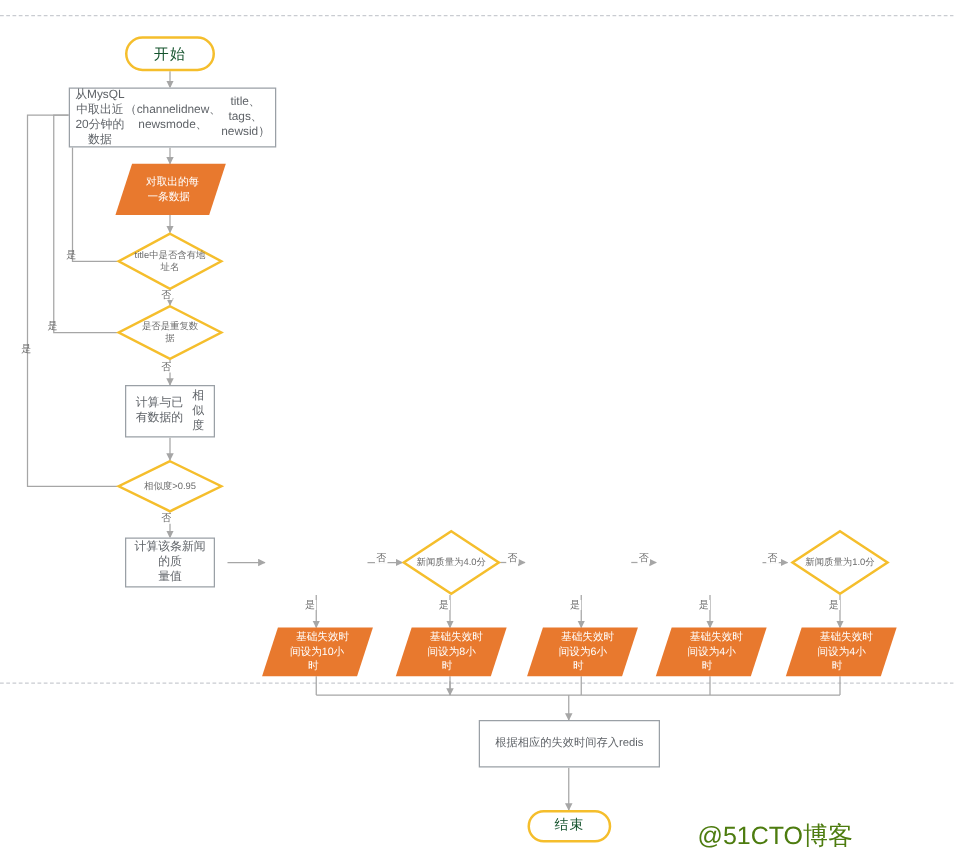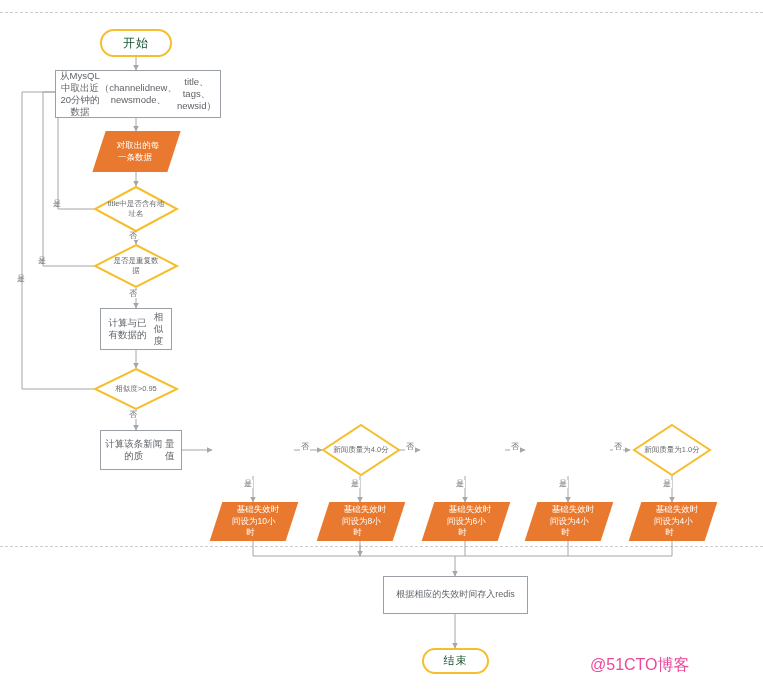--- a/index.html
+++ b/index.html
@@ -128,25 +128,25 @@
     user-select: none;
   }
   #wm-url {
     left: 434px;
     top: 657px;
     font-size: 23px;
     letter-spacing: 1px;
     margin-top: 28px;
   }
   #wm-cto {
-    left: 590px;
+    left: 558px;
     top: 655px;
-    font-size: 16px;
+    font-size: 20px;
     font-family: "Liberation Sans", "DejaVu Sans", sans-serif;
-    color: #ec4899;
+    color: #4d7c0f;
   }
 </style>
 </head>
 <body>
 
 <div id="canvas">
 
   <div class="page-dash" style="top:12px;"></div>
   <div class="page-dash" style="top:546px;"></div>
 
@@ -254,21 +254,21 @@
     <span>相似度</span>
   </div>
 
   <div class="diamond-wrap" style="left:94px; top:368px; width:84px; height:42px;">
     <svg width="84" height="42" viewBox="0 0 84 42">
       <polygon points="42,1 83,21 42,41 1,21" fill="#ffffff" stroke="#F5BE2C" stroke-width="2"></polygon>
     </svg>
     <div class="diamond-label tiny">相似度&gt;0.95</div>
   </div>
 
-  <div class="node process small-txt" style="left:100px; top:430px; width:82px; height:40px; flex-direction:row;">
+  <div class="node process small-txt" style="left:100px; top:430px; width:72px; height:40px; flex-direction:column;">
     <span>计算该条新闻的质</span>
     <span>量值</span>
   </div>
 
 
   <div class="diamond-wrap" style="left:322px; top:424px; width:78px; height:52px;">
     <svg width="78" height="52" viewBox="0 0 78 52">
       <polygon points="39,1 77,26 39,51 1,26" fill="#ffffff" stroke="#F5BE2C" stroke-width="2"></polygon>
     </svg>
     <div class="diamond-label tiny">新闻质量为4.0分</div>

